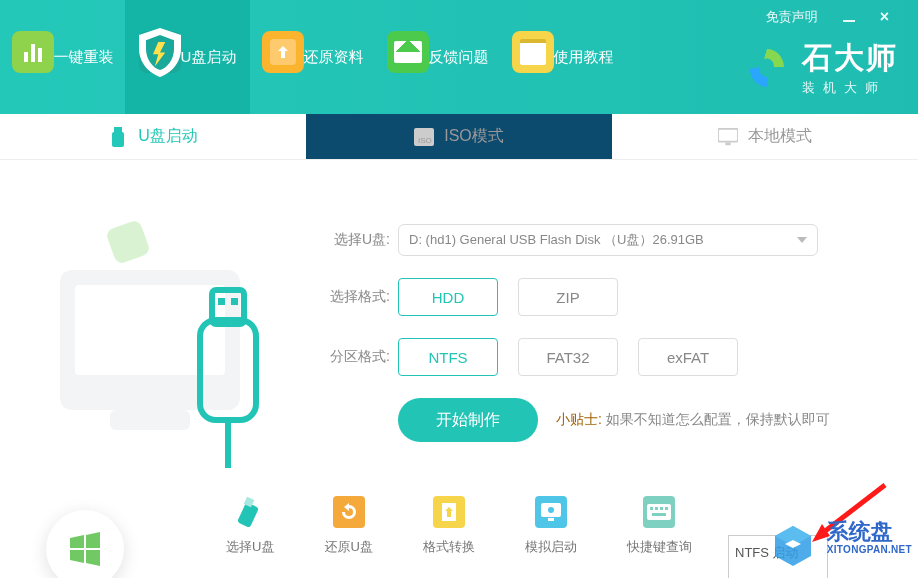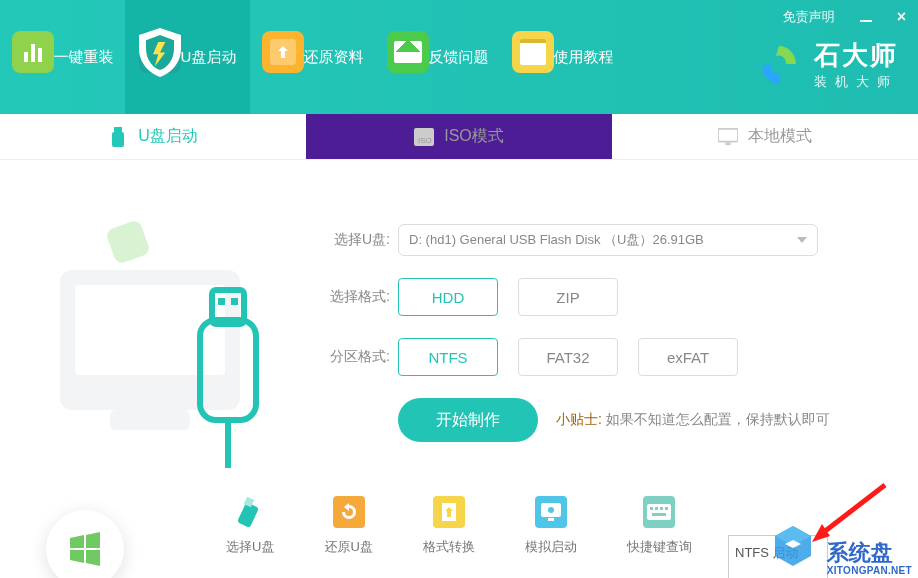--- a/index.html
+++ b/index.html
@@ -19,33 +19,33 @@
   .bars { display: flex; align-items: flex-end; gap: 3px; height: 20px; }
   .bars span { width: 4px; background: #fff; display: block; }
   .arrowbox { width: 26px; height: 26px; background: rgba(255,255,255,0.3); border-radius: 4px; display:flex; align-items:center; justify-content:center; }
   .envelope { width: 28px; height: 22px; background: #fff; border-radius: 2px; position: relative; }
   .envelope::before { content:''; position:absolute; top:0; left:0; right:0; height:11px; background: linear-gradient(135deg, transparent 49%, #4cca4c 50%), linear-gradient(225deg, transparent 49%, #4cca4c 50%); background-size: 50% 100%; background-repeat: no-repeat; background-position: left, right; }
   .book { width: 26px; height: 26px; background: #fff; border-radius: 2px; position: relative; border-top: 4px solid #d9b82f;}
 
   .brand { position: absolute; right: 20px; top: 38px; display: flex; align-items: center; color: #fff; }
   .brand-logo { width: 46px; height: 46px; margin-right: 12px; }
   .brand-text { display: flex; flex-direction: column; }
-  .brand-title { font-size: 26px; font-weight: bold; letter-spacing: 2px; }
+  .brand-title { font-size: 30px; font-weight: bold; letter-spacing: 2px; }
   .brand-sub { font-size: 13px; letter-spacing: 8px; opacity: 0.9; }
 
-  .win-controls { position: absolute; top: 8px; right: 12px; display: flex; align-items: center; gap: 25px; color: #fff; font-size: 13px; }
+  .win-controls { position: absolute; top: 8px; right: 29px; display: flex; align-items: center; gap: 25px; color: #fff; font-size: 13px; }
   .wc-btn { cursor: pointer; opacity: 0.9; }
   .wc-min { width: 12px; height: 2px; background: #fff; display: inline-block; }
   .wc-close { font-size: 16px; font-weight: bold; }
 
   
   .subtabs { height: 46px; display: flex; border-bottom: 1px solid #eee; background: #fff; }
   .subtab { flex: 1; display: flex; align-items: center; justify-content: center; gap: 10px; color: #999; font-size: 16px; cursor: pointer; }
   .subtab.active { color: #24c8b9; }
-  .subtab.mid { background: #4c1d95; }
+  .subtab.mid { background: #0c4a6e; }
   .st-icon { width: 20px; height: 20px; display: inline-flex; align-items: center; justify-content: center; }
 
   
   .main { position: relative; height: calc(578px - 114px - 46px); padding: 24px 30px 0 30px; }
   .illus { position: absolute; left: 40px; top: 30px; width: 240px; height: 280px; }
   .form { margin-left: 290px; padding-top: 40px; }
   .row { display: flex; align-items: center; margin-bottom: 22px; }
   .label { width: 70px; color: #888; font-size: 14px; text-align: right; margin-right: 8px; }
   .select { flex: 0 0 420px; height: 32px; border: 1px solid #ddd; border-radius: 6px; display: flex; align-items: center; padding: 0 10px; justify-content: space-between; color: #888; font-size: 13px; font-family: monospace, "Microsoft YaHei"; cursor: pointer; }
   .caret { width: 0; height: 0; border-left: 5px solid transparent; border-right: 5px solid transparent; border-top: 6px solid #bbb; }
@@ -62,21 +62,21 @@
 
   
   .arrow-svg { position: absolute; z-index: 6; }
 
   
   .tools { position: absolute; left: 0; right: 0; bottom: 22px; display: flex; justify-content: center; gap: 50px; }
   .tool { display: flex; flex-direction: column; align-items: center; gap: 10px; font-size: 13px; color: #777; cursor: pointer; }
   .tool-icon { width: 32px; height: 32px; display: flex; align-items: center; justify-content: center; border-radius: 4px; }
 
   
-  .watermark { position: absolute; right: 6px; bottom: 2px; display: flex; align-items: flex-end; gap: 6px; z-index: 10; }
+  .watermark { position: absolute; right: 6px; bottom: 2px; display: flex; align-items: flex-start; gap: 6px; z-index: 10; }
   .wm-logo { width: 56px; height: 56px; }
   .wm-text { display: flex; flex-direction: column; line-height: 1.1; font-weight: bold; }
   .wm-cn { font-size: 22px; color: #2f68c9; }
   .wm-en { font-size: 10px; color: #2f68c9; letter-spacing: 0.3px; }
 
   
   .winbtn { position: absolute; left: 46px; top: 350px; width: 78px; height: 78px; background: #fff; border-radius: 50%; box-shadow: 0 4px 18px rgba(0,0,0,0.12); display:flex; align-items:center; justify-content:center; }
 </style>
 </head>
 <body>

